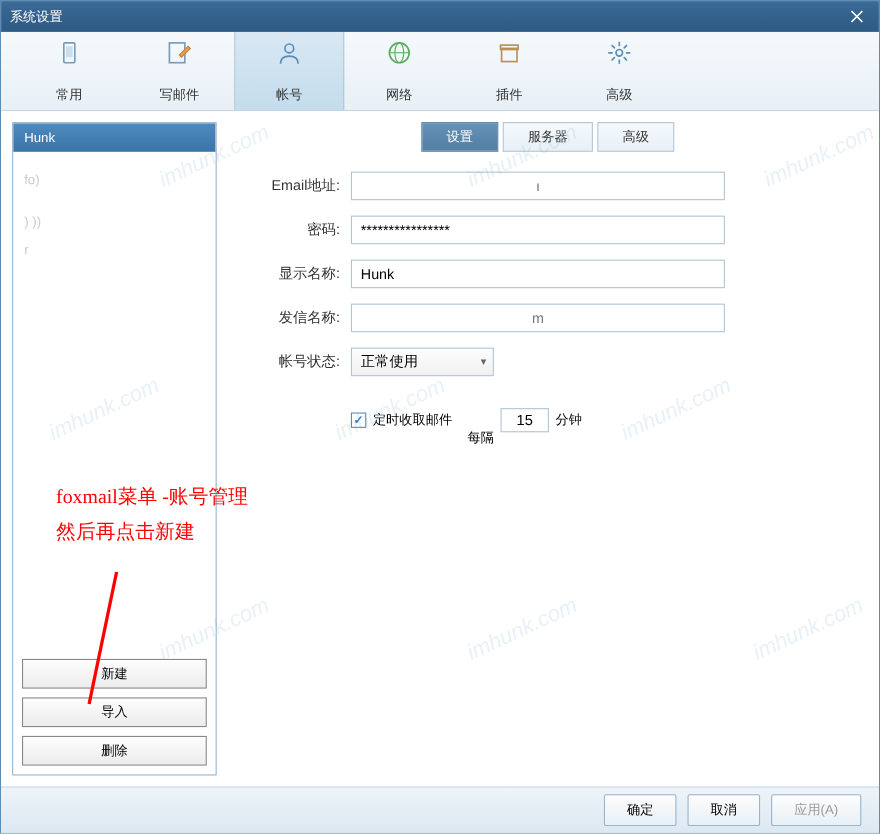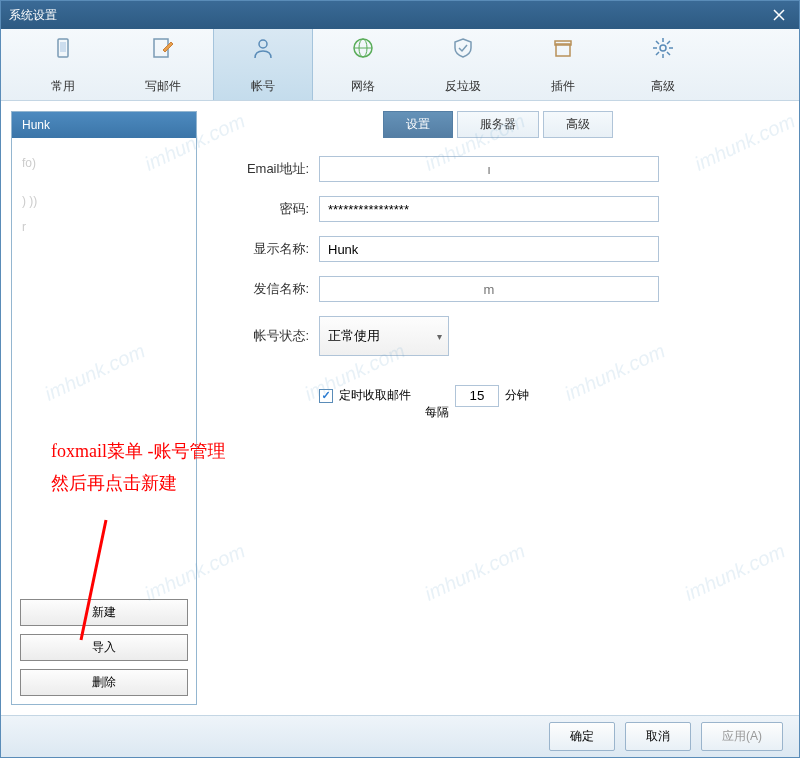--- a/index.html
+++ b/index.html
@@ -36,21 +36,21 @@
     
     .tabs { display: flex; gap: 4px; justify-content: center; margin-bottom: 18px; }
     .tab { border: 1px solid #b0c4d8; background: linear-gradient(#f5f9fc, #e8f0f6); padding: 4px 22px; font-size: 12px; cursor: pointer; color: #333; }
     .tab.active { background: linear-gradient(#6592b8, #547ea4); color: #fff; border-color: #547ea4; }
     
     .form { padding: 0 10px; }
     .form-row { display: flex; align-items: center; margin-bottom: 14px; gap: 10px; }
     .form-label { width: 92px; text-align: right; color: #333; font-size: 13px; }
     .form-input { flex: 1; border: 1px solid #b0c4d8; padding: 4px 8px; font-size: 13px; height: 26px; max-width: 340px; }
     .form-input.center { text-align: center; color: #999; }
-    .form-select { border: 1px solid #b0c4d8; padding: 3px 24px 3px 8px; font-size: 13px; height: 40px; background: linear-gradient(#fdfdfd,#f0f0f0); position: relative; display: inline-flex; align-items: center; width: 130px; }
+    .form-select { border: 1px solid #b0c4d8; padding: 3px 24px 3px 8px; font-size: 13px; height: 26px; background: linear-gradient(#fdfdfd,#f0f0f0); position: relative; display: inline-flex; align-items: center; width: 130px; }
     .select-arrow { position: absolute; right: 6px; font-size: 10px; color: #666; }
     
     .checkbox-row { display: flex; align-items: center; gap: 6px; margin-left: 102px; margin-bottom: 14px; }
     .checkbox { width: 14px; height: 14px; border: 1px solid #5a8cb8; background: #fff; display: flex; align-items: center; justify-content: center; cursor: pointer; }
     .checkbox.checked::after { content: "✓"; color: #2d7dd2; font-size: 11px; font-weight: bold; }
     .interval-input { width: 44px; border: 1px solid #b0c4d8; padding: 2px 4px; text-align: center; height: 22px; }
     
     .dialog-buttons { position: absolute; bottom: 0; left: 0; right: 0; height: 42px; background: linear-gradient(#eef4f9, #dce8f2); border-top: 1px solid #c4d6e4; display: flex; align-items: center; justify-content: flex-end; gap: 10px; padding: 0 16px; }
     .dialog-btn { border: 1px solid #9ab4cc; background: linear-gradient(#fdfdfd, #e8f0f6); padding: 5px 20px; font-size: 12px; cursor: pointer; border-radius: 2px; }
     .dialog-btn.disabled { color: #999; }
@@ -101,29 +101,20 @@
     </div>
     <div class="toolbar-item">
       <div class="toolbar-icon">
           <svg width="24" height="24" viewBox="0 0 24 24">
             <circle cx="12" cy="12" r="9" fill="none" stroke="#5aad5a" stroke-width="1.5"></circle>
             <ellipse cx="12" cy="12" rx="4" ry="9" fill="none" stroke="#5aad5a" stroke-width="1"></ellipse>
             <line x1="3" y1="12" x2="21" y2="12" stroke="#5aad5a" stroke-width="1"></line>
           </svg>
         </div>
       <span class="toolbar-label">网络</span>
-    </div>
-    <div class="toolbar-item">
-      <div class="toolbar-icon">
-          <svg width="24" height="24" viewBox="0 0 24 24">
-            <path d="M12 3 L20 6 L20 12 Q20 18 12 21 Q4 18 4 12 L4 6 Z" fill="none" stroke="#7a9bb5" stroke-width="1.5"></path>
-            <path d="M8 12 L11 15 L16 9" fill="none" stroke="#7a9bb5" stroke-width="1.5"></path>
-          </svg>
-        </div>
-      <span class="toolbar-label">反垃圾</span>
     </div>
     <div class="toolbar-item">
       <div class="toolbar-icon">
           <svg width="24" height="24" viewBox="0 0 24 24">
             <rect x="5" y="8" width="14" height="12" fill="none" stroke="#b89058" stroke-width="1.5"></rect>
             <rect x="4" y="5" width="16" height="4" fill="none" stroke="#b89058" stroke-width="1.5"></rect>
           </svg>
         </div>
       <span class="toolbar-label">插件</span>
     </div>

